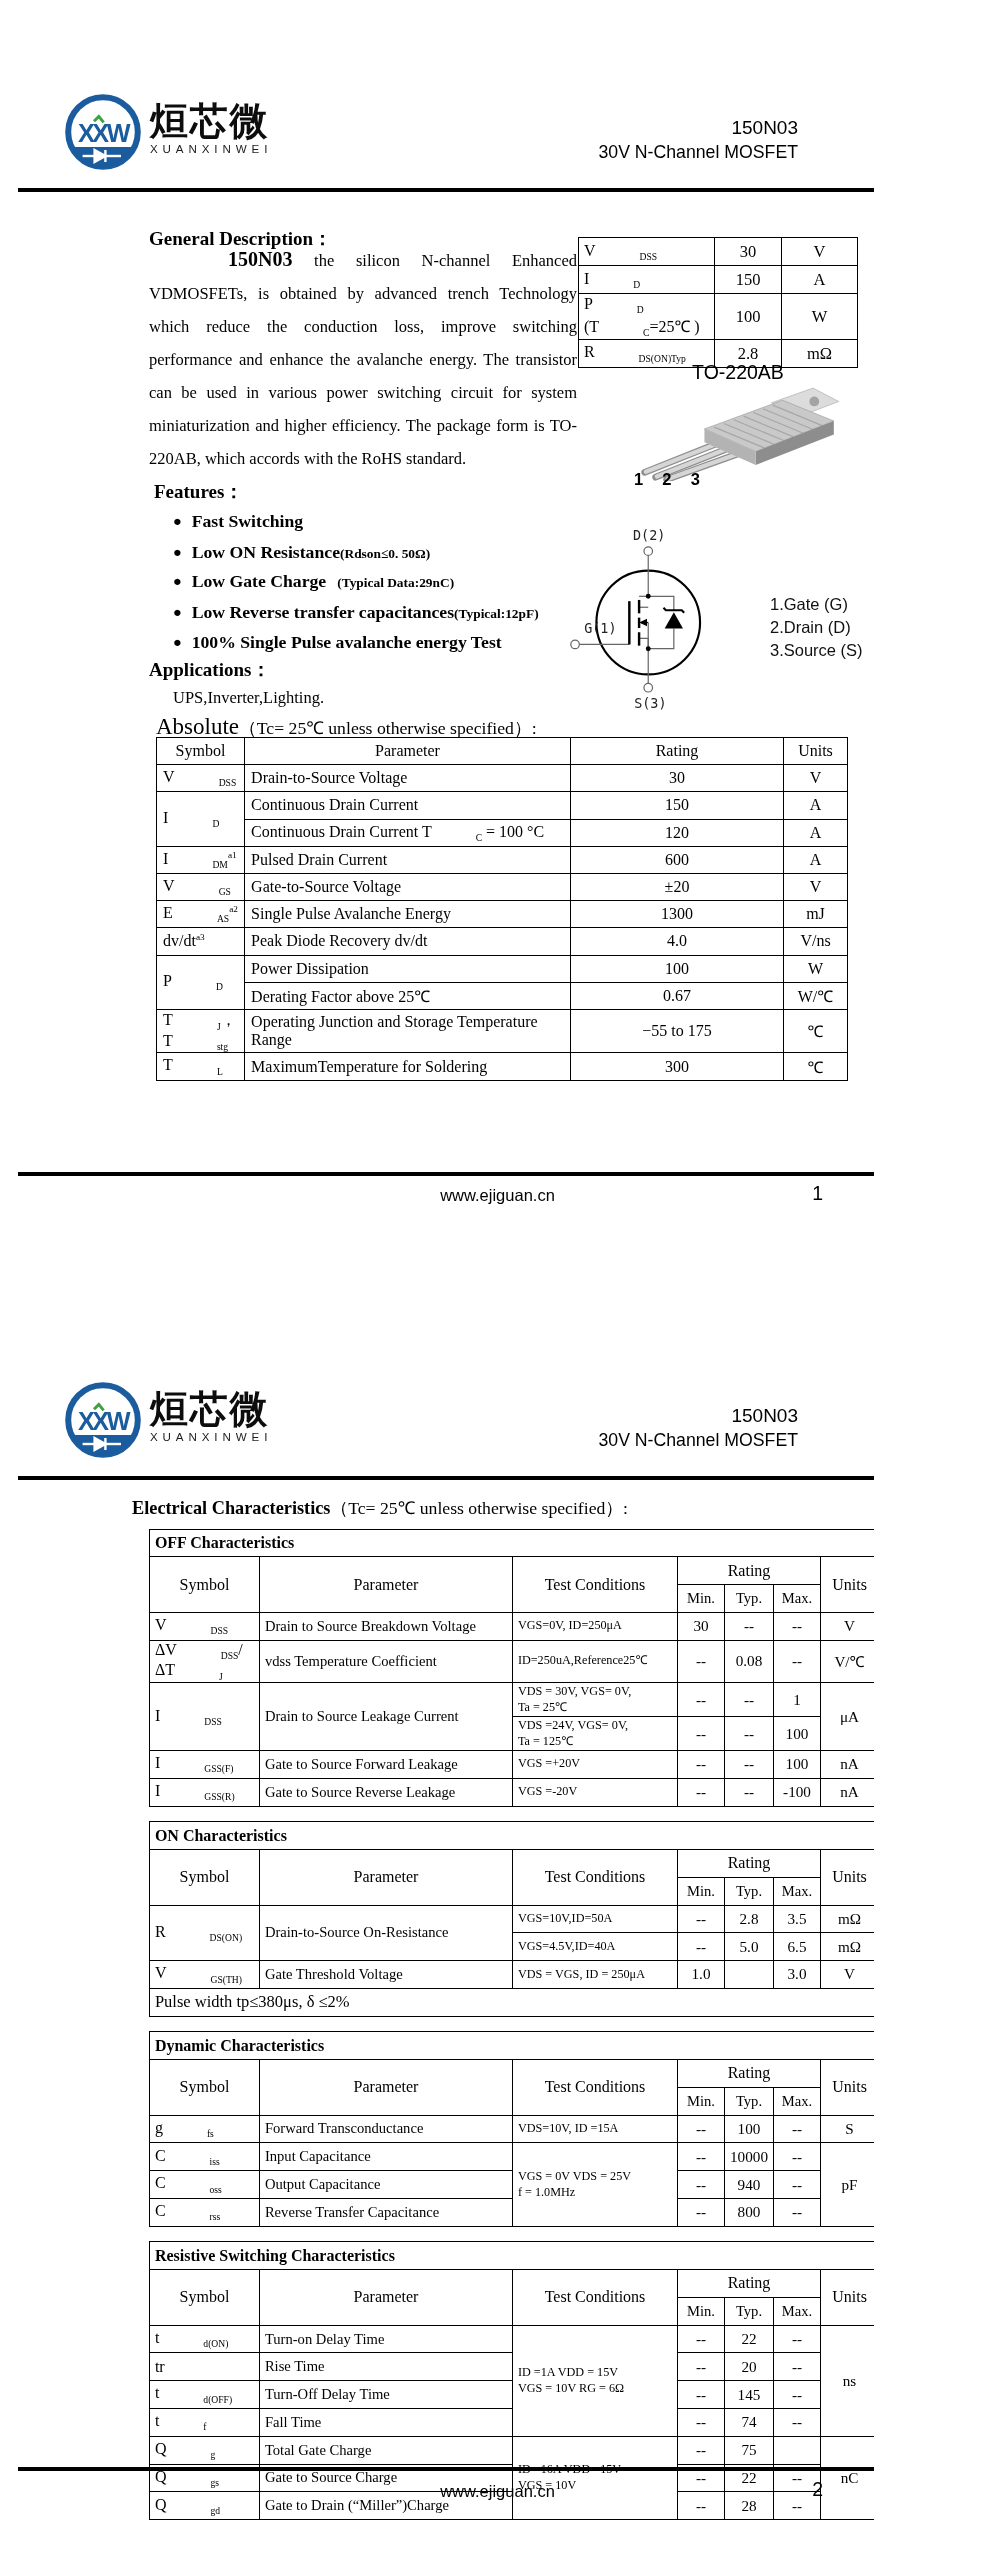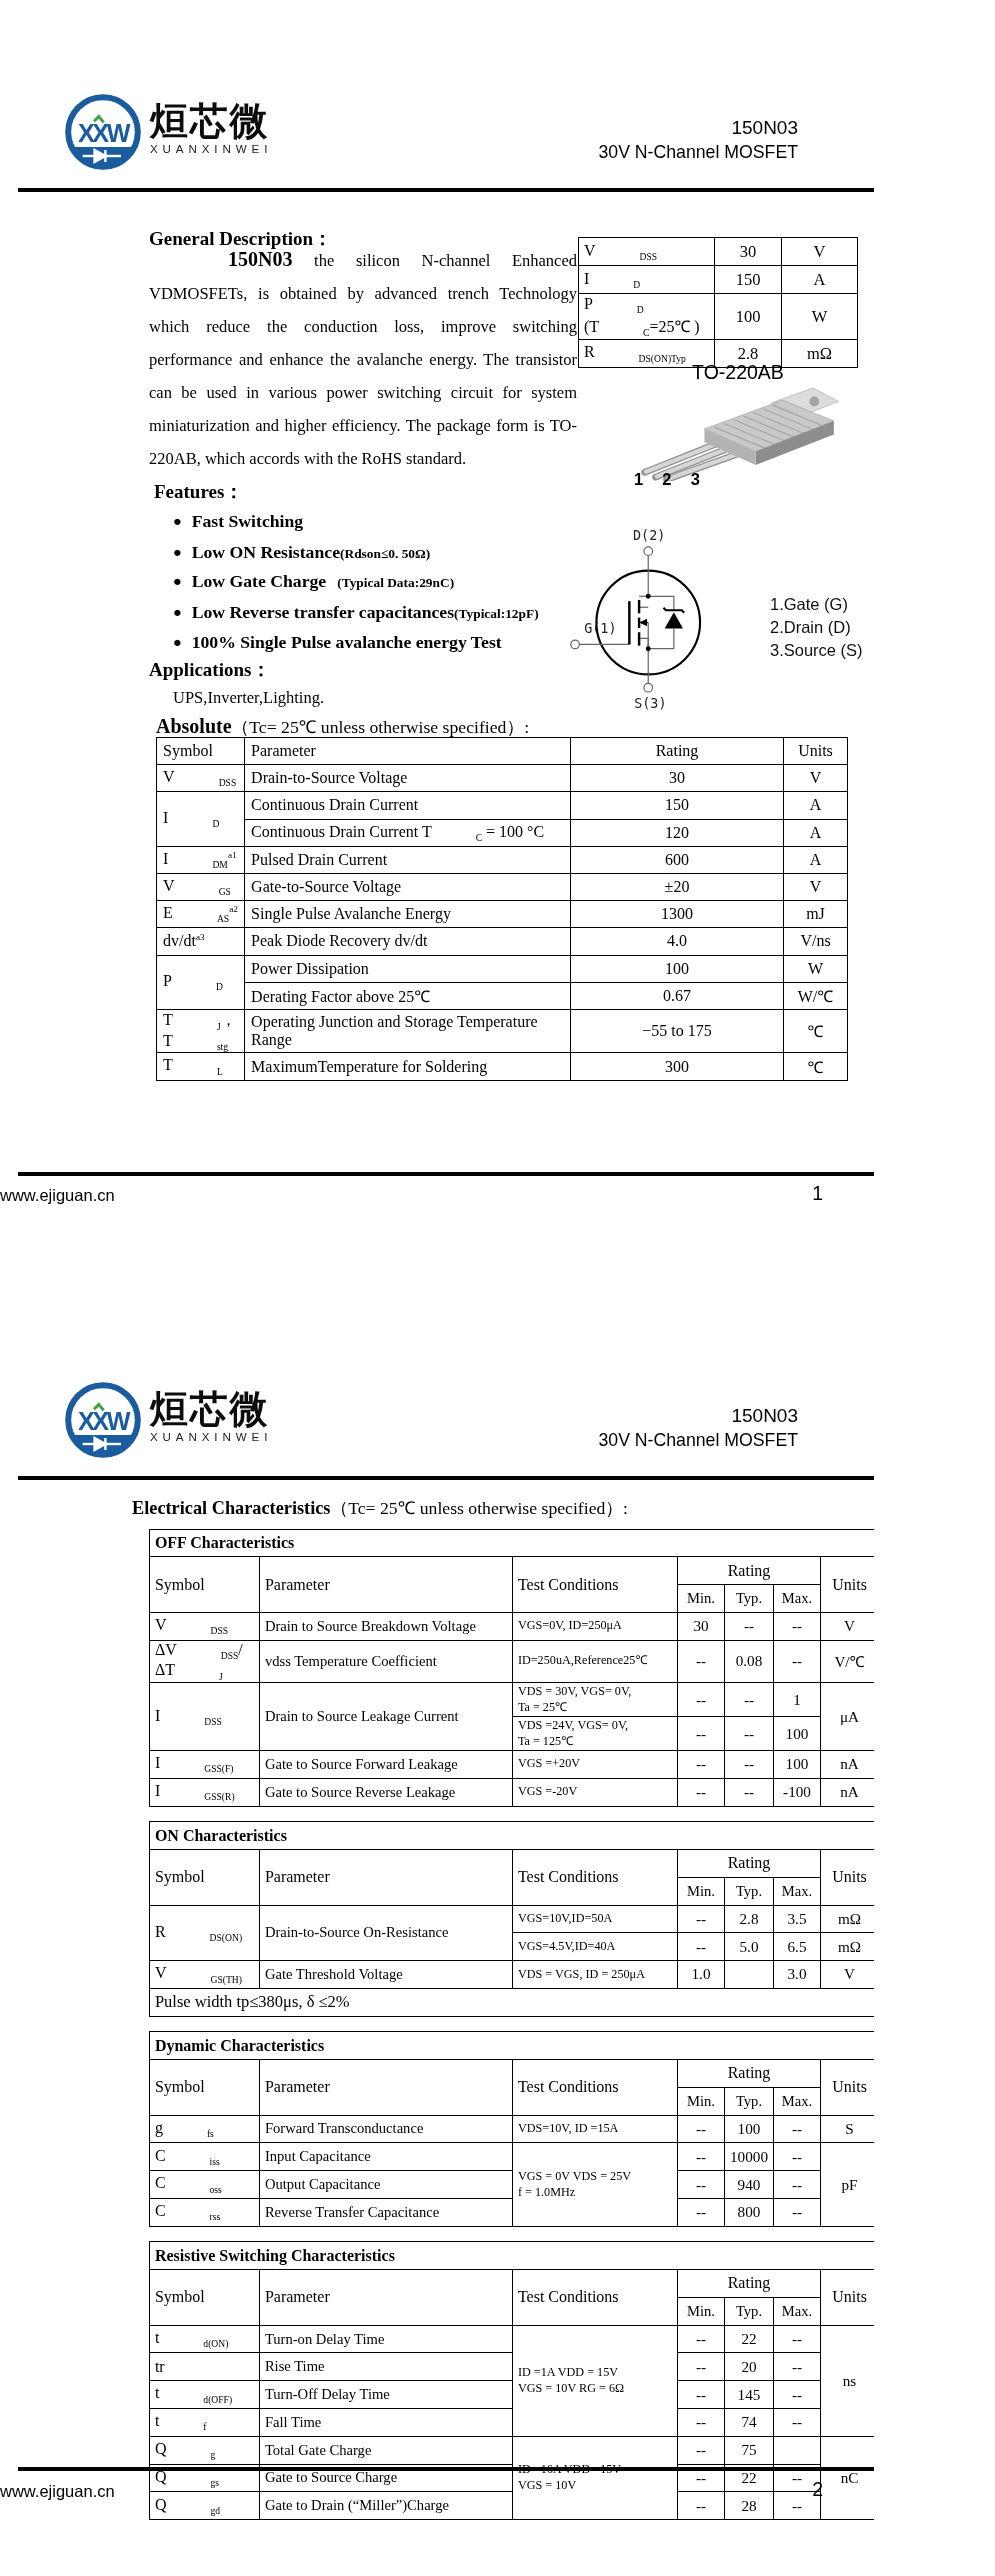--- a/index.html
+++ b/index.html
@@ -18,52 +18,52 @@
   
   .sec-title{position:absolute;font-weight:bold;font-size:19px;}
   .desc{position:absolute;left:149px;top:243px;width:428px;font-size:16.5px;line-height:33px;text-align:justify;text-indent:79px;}
   .desc-pn{font-weight:bold;font-size:20px;}
   .feat{position:absolute;left:173px;white-space:nowrap;}
   .bullet{font-size:14.6px;margin-right:9.8px;vertical-align:1.2px;}
   .fmain{font-weight:bold;font-size:17.7px;}
   .fnote{font-weight:bold;font-size:13.4px;}
   .apps-text{position:absolute;left:173px;top:688px;font-size:16.5px;}
   .abs-head{position:absolute;left:156px;top:714px;font-size:17.7px;}
-  .abs-head .bld{font-weight:bold;font-size:20px;}
+  .abs-head .bld{font-weight:normal;font-size:23px;}
   
   table{border-collapse:collapse;table-layout:fixed;}
   td{border:1.2px solid #000;overflow:hidden;}
   .qt{position:absolute;left:578px;top:237px;width:279px;font-size:16.5px;}
   .qt td{height:26px;padding:0.6px 4.9px;}
   .abs{position:absolute;left:156px;top:737px;width:692px;font-size:16px;}
   .abs td{height:25px;padding:0.6px 6.1px;}
   .elec{width:729px;font-size:15.2px;margin-bottom:14.6px;}
   .elec td{height:25.6px;padding:0.6px 4.9px;}
   .ttl{font-weight:bold;font-size:16px;padding:4.9px 7.3px;}
-  .hcell{font-size:16px;}
+  .hcell{font-size:16px;text-align:center;}
   .sm{font-size:14.6px;}
   .c{text-align:center;}
   .symcell{font-size:16px;}
   .cond{font-size:12.2px;line-height:1.3;white-space:pre-line;font-family:Liberation Serif, serif;}
   sub{font-size:0.6em;padding-left:44px;}
   sup.fn{font-size:0.58em;}
   
   .pkg-title{position:absolute;left:610px;top:361px;width:256px;text-align:center;font-family:"Liberation Sans",sans-serif;font-size:19.5px;}
   .pkg-svg{position:absolute;left:619px;top:383px;}
   .pins-label{position:absolute;left:634px;top:470px;font-family:"Liberation Sans",sans-serif;font-weight:bold;font-size:16.5px;letter-spacing:7.3px;}
   .sym-svg{position:absolute;left:561px;top:528px;}
   .legend{position:absolute;left:770px;top:593px;font-family:"Liberation Sans",sans-serif;font-size:16.5px;line-height:23px;color:#111;}
   
   .p2body{position:absolute;left:149px;top:207px;width:729px;}
   .elec-head{font-size:17.7px;margin:0 0 8.5px -17px;}
   .elec-head .bld{font-weight:bold;font-size:18.3px;text-align:center;}
   .note-cell{font-size:16.5px;padding:4.9px 8.5px;}
   
   .frule{position:absolute;left:18.3px;width:959px;height:4.3px;background:#000;}
-  .site{position:absolute;left:0;width:995px;font-family:"Liberation Sans",sans-serif;font-size:16.5px;}
+  .site{position:absolute;left:0;width:995px;text-align:center;font-family:"Liberation Sans",sans-serif;font-size:16.5px;}
   .pagenum{position:absolute;right:51px;font-size:19.5px;font-family:"Liberation Sans",sans-serif;}
 </style>
 </head>
 <body>
 
 <div class="page">
 
   <div class="logo">
     <svg width="84" height="84" viewBox="0 0 140 140">
       <clipPath id="cclip">

